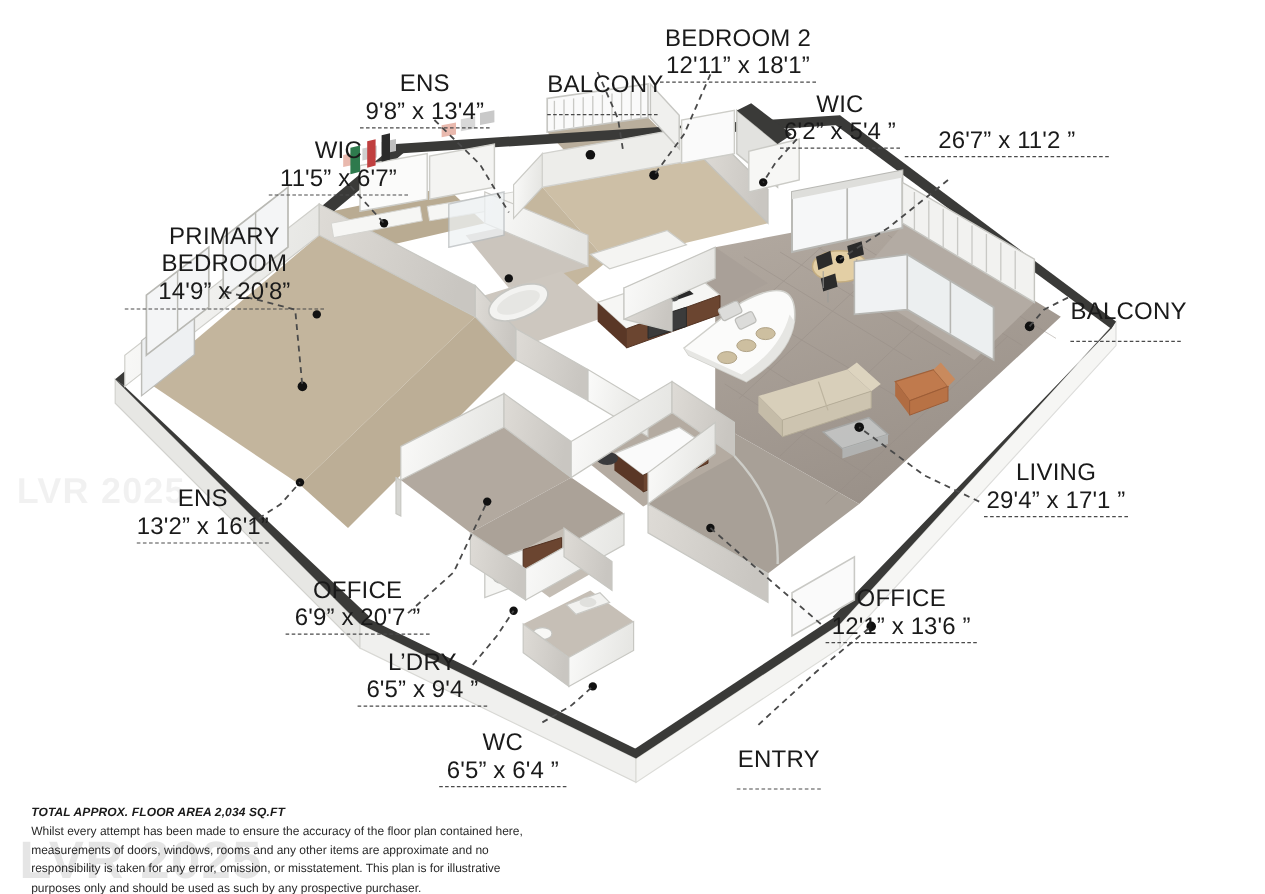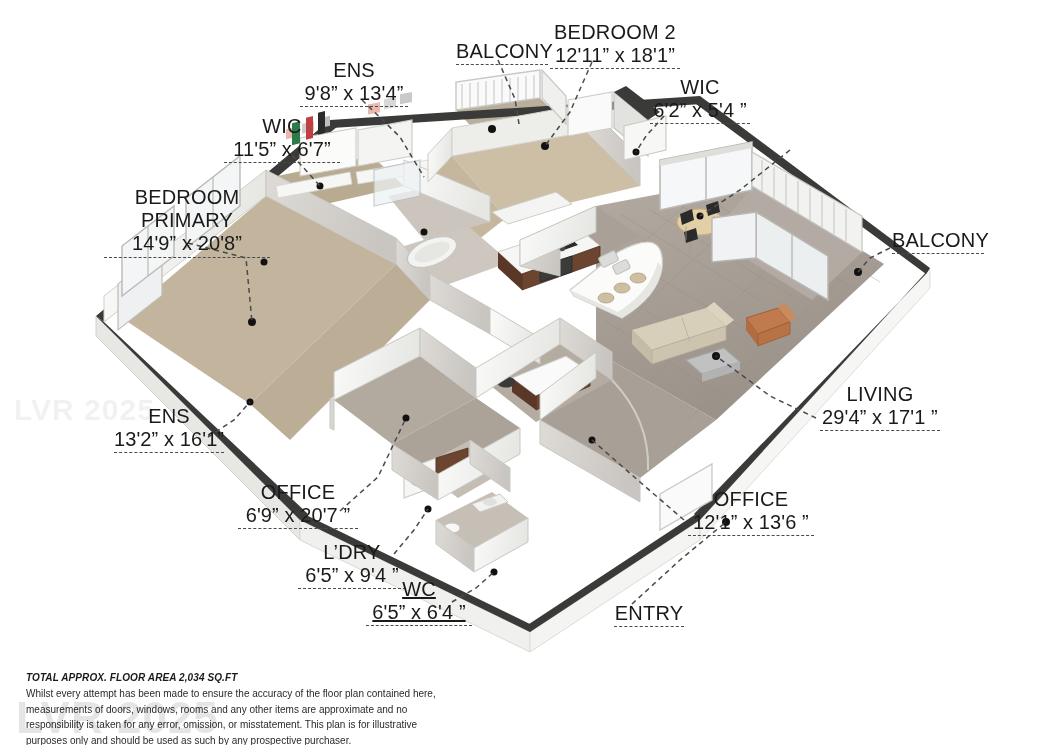--- a/index.html
+++ b/index.html
@@ -42,21 +42,21 @@
     font-size: 20px;
     letter-spacing: .2px;
   }
   .room-label .rl-dim {
     display: block;
     font-size: 20px;
     letter-spacing: .1px;
     padding-bottom: 1px;
     border-bottom: 1.6px dashed #4a4a4a;
   }
-  .room-label.no-dim .rl-name { padding-bottom: 1px; border-bottom: 1.6px dashed #4a4a4a; }
+  .room-label.no-dim .rl-name { padding-bottom: 12px; border-bottom: 1.6px dashed #4a4a4a; margin-top: 20px; }
 
   
   #leader-svg {
     position: absolute; left: 0; top: 0;
     width: 1054px; height: 660px;
     pointer-events: none;
   }
 
   
   #footer {
@@ -439,22 +439,22 @@
         <polyline points="208,437 234,420 250,402" fill="none" stroke="#4a4a4a" stroke-width="1.5" stroke-dasharray="5,4"></polyline>
         <polyline points="340,511 378,477 406,418" fill="none" stroke="#4a4a4a" stroke-width="1.5" stroke-dasharray="5,4"></polyline>
         <polyline points="394,554 414,530 428,509" fill="none" stroke="#4a4a4a" stroke-width="1.5" stroke-dasharray="5,4"></polyline>
         <polyline points="452,602 476,588 494,572" fill="none" stroke="#4a4a4a" stroke-width="1.5" stroke-dasharray="5,4"></polyline>
         <polyline points="632,604 680,560 726,522" fill="none" stroke="#4a4a4a" stroke-width="1.5" stroke-dasharray="5,4"></polyline>
         <polyline points="684,520 640,482 592,440" fill="none" stroke="#4a4a4a" stroke-width="1.5" stroke-dasharray="5,4"></polyline>
       </svg>
 
     <div id="labels">
         <div class="room-label" style="left: 104px; top: 186px; width: 166px;">
+          <span class="rl-name">PRIMARY</span>
           <span class="rl-name">BEDROOM</span>
-          <span class="rl-name">PRIMARY</span>
           <span class="rl-dim">14'9” x 20'8”</span>
         </div>
         <div class="room-label" style="left: 224px; top: 115px; width: 116px;">
           <span class="rl-name">WIC</span>
           <span class="rl-dim">11'5” x 6'7”</span>
         </div>
         <div class="room-label" style="left: 300px; top: 59px; width: 108px;">
           <span class="rl-name">ENS</span>
           <span class="rl-dim">9'8” x 13'4”</span>
         </div>
@@ -463,41 +463,42 @@
         </div>
         <div class="room-label" style="left: 550px; top: 21px; width: 130px;">
           <span class="rl-name">BEDROOM 2</span>
           <span class="rl-dim">12'11” x 18'1”</span>
         </div>
         <div class="room-label" style="left: 650px; top: 76px; width: 100px;">
           <span class="rl-name">WIC</span>
           <span class="rl-dim">6'2” x 5'4 ”</span>
         </div>
         <div class="room-label" style="left: 754px; top: 106px; width: 170px;">
+          <span class="rl-dim">26'7” x 11'2 ”</span>
         </div>
         <div class="room-label no-dim" style="left: 892px; top: 229px; width: 92px;">
           <span class="rl-name">BALCONY</span>
         </div>
         <div class="room-label" style="left: 820px; top: 383px; width: 120px;">
           <span class="rl-name">LIVING</span>
           <span class="rl-dim">29'4” x 17'1 ”</span>
         </div>
         <div class="room-label" style="left: 114px; top: 405px; width: 110px;">
           <span class="rl-name">ENS</span>
           <span class="rl-dim">13'2” x 16'1”</span>
         </div>
         <div class="room-label" style="left: 238px; top: 481px; width: 120px;">
           <span class="rl-name">OFFICE</span>
           <span class="rl-dim">6'9” x 20'7 ”</span>
         </div>
         <div class="room-label" style="left: 298px; top: 525px; width: 108px; margin-top: 16px;">
           <span class="rl-name">L’DRY</span>
           <span class="rl-dim">6'5” x 9'4 ”</span>
         </div>
-        <div class="room-label" style="left: 366px; top: 578px; width: 106px; text-decoration: underline;">
+        <div class="room-label" style="left: 366px; top: 608px; width: 106px;">
           <span class="rl-name">WC</span>
           <span class="rl-dim">6'5” x 6'4 ”</span>
         </div>
         <div class="room-label no-dim" style="left: 614px; top: 602px; width: 70px;">
           <span class="rl-name">ENTRY</span>
         </div>
         <div class="room-label" style="left: 688px; top: 488px; width: 126px;">
           <span class="rl-name">OFFICE</span>
           <span class="rl-dim">12'1” x 13'6 ”</span>
         </div>

